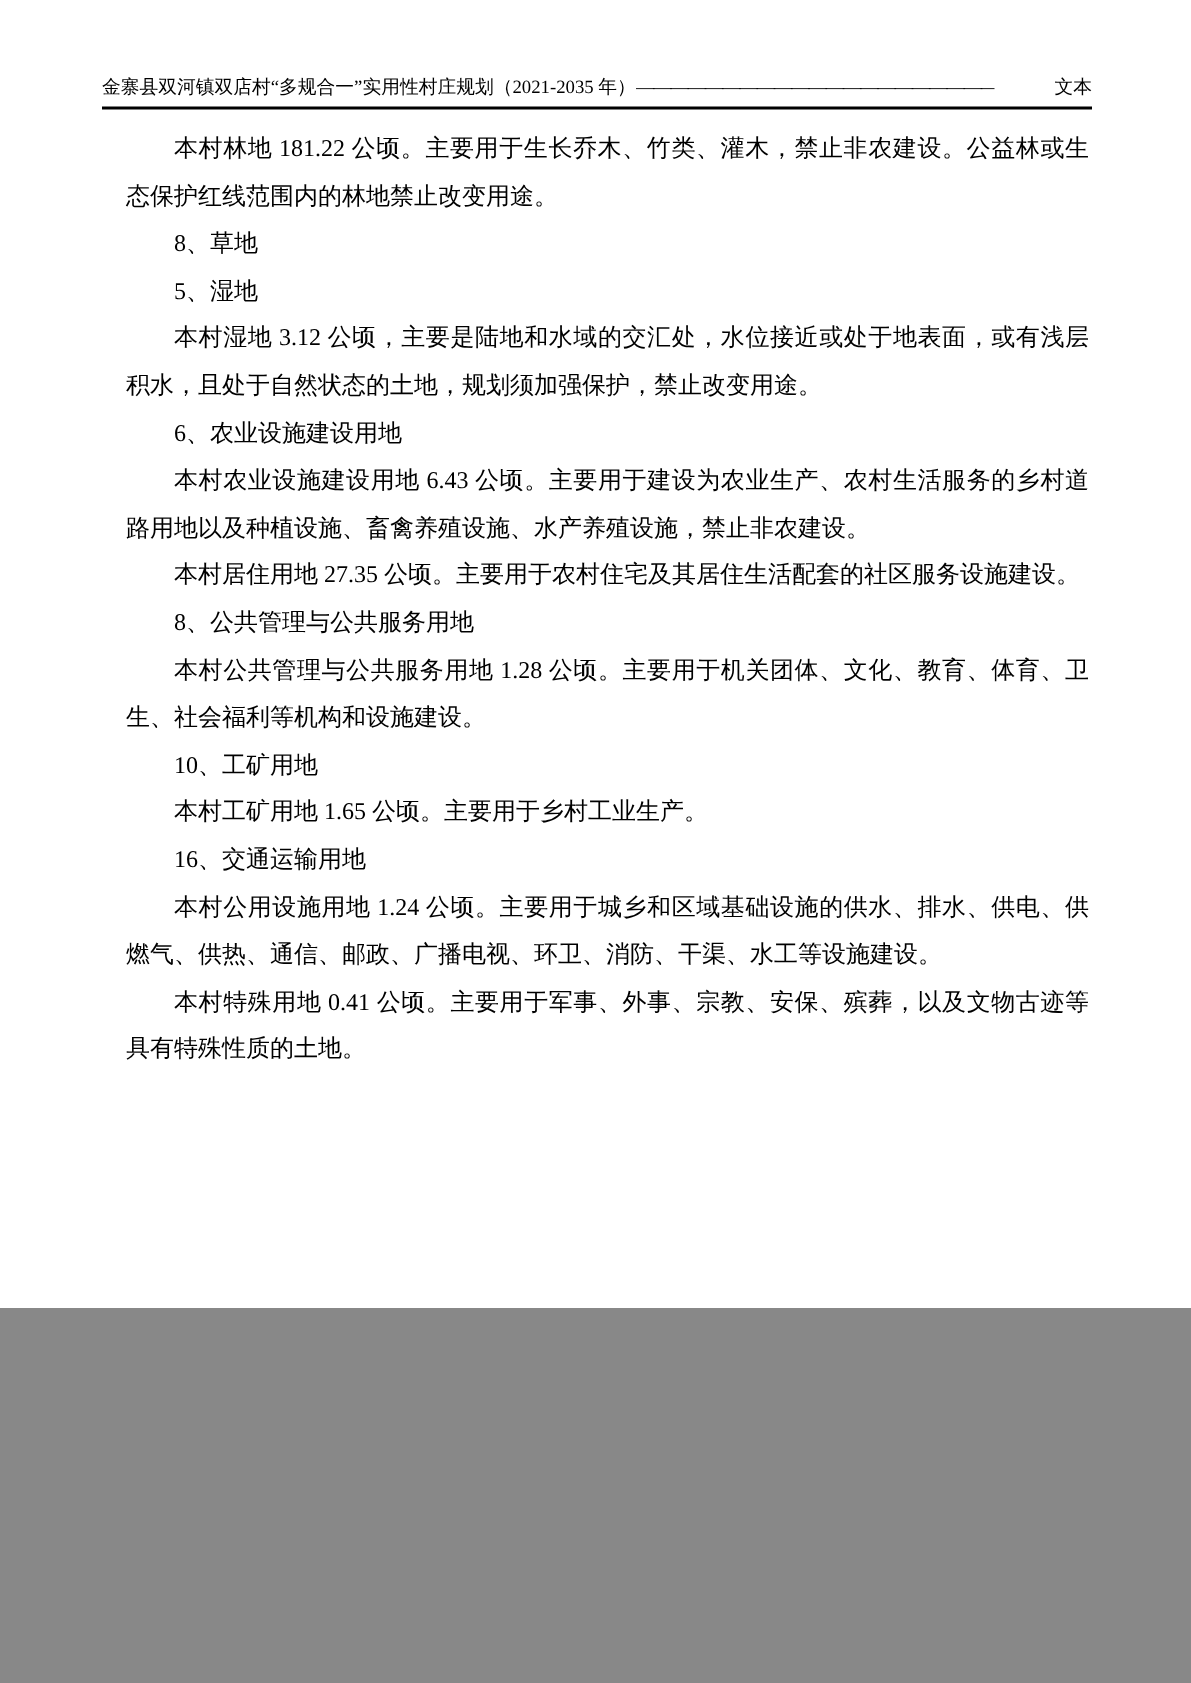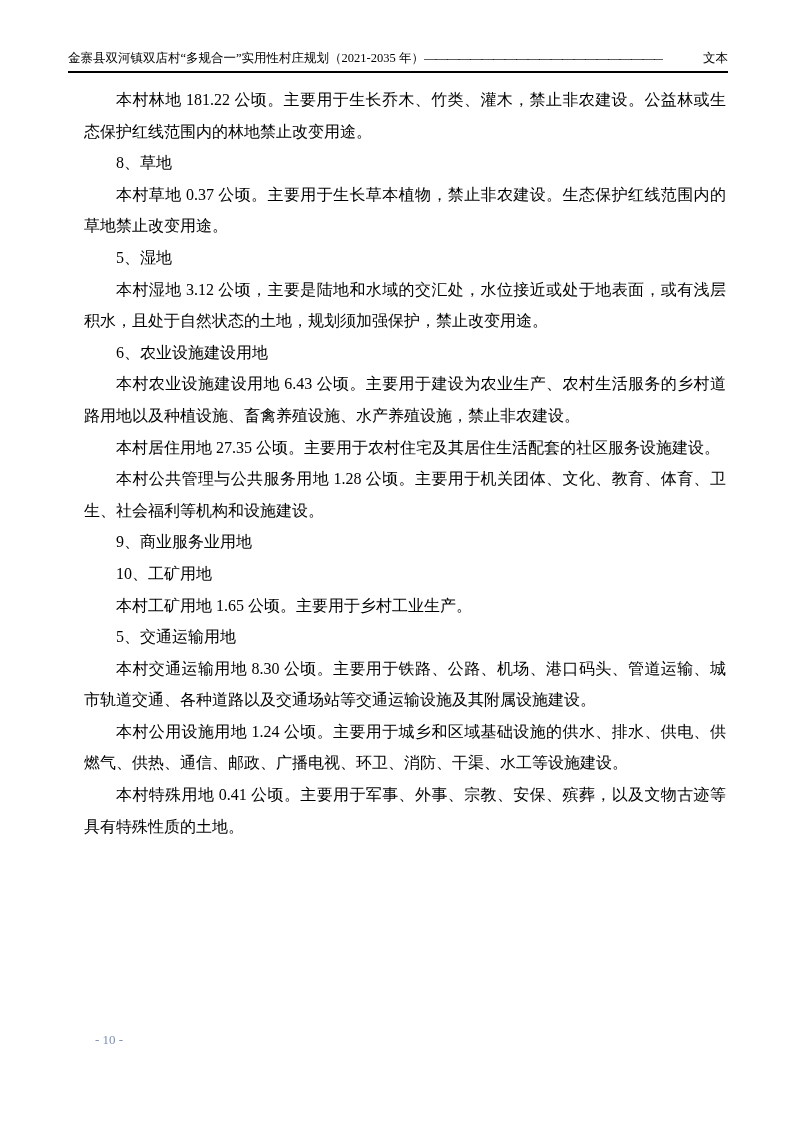--- a/index.html
+++ b/index.html
@@ -1,20 +1,20 @@
 <!DOCTYPE html>
 <html><head>
 <meta charset="utf-8">
 <style>
   * { margin: 0; padding: 0; box-sizing: border-box; }
   html, body { background: #888; }
   .page {
     position: relative;
     width: 794px;
-    height: 1122px;
+    height: 872px;
     margin: 0 auto;
     background: #ffffff;
     font-family: "Liberation Serif", "DejaVu Serif", serif;
     color: #000000;
     overflow: hidden;
   }
   .header {
     position: absolute;
     left: 68px;
     right: 66px;
@@ -69,32 +69,30 @@
   <div class="header" style="border-bottom-color: rgb(0, 0, 0);">
     <span class="header-title">金寨县双河镇双店村“多规合一”实用性村庄规划（2021-2035 年）</span>
     <span class="header-dashes">————————————————————————————————————————</span>
     <span class="header-label">文本</span>
   </div>
 
   <div class="doc-body">
 
   <p>本村林地 181.22 公顷。主要用于生长乔木、竹类、灌木，禁止非农建设。公益林或生态保护红线范围内的林地禁止改变用途。</p>
       <p>8、草地</p>
-      <p>本村草地 0.37 公顷。主要用于生长草本植物，禁止非农建设。生态保护红线范围内的草地禁止改变用途。</p>
       <p>5、湿地</p>
       <p>本村湿地 3.12 公顷，主要是陆地和水域的交汇处，水位接近或处于地表面，或有浅层积水，且处于自然状态的土地，规划须加强保护，禁止改变用途。</p>
       <p>6、农业设施建设用地</p>
       <p>本村农业设施建设用地 6.43 公顷。主要用于建设为农业生产、农村生活服务的乡村道路用地以及种植设施、畜禽养殖设施、水产养殖设施，禁止非农建设。</p>
       <p>本村居住用地 27.35 公顷。主要用于农村住宅及其居住生活配套的社区服务设施建设。</p>
+      <p>8、公共管理与公共服务用地</p>
       <p>本村公共管理与公共服务用地 1.28 公顷。主要用于机关团体、文化、教育、体育、卫生、社会福利等机构和设施建设。</p>
-      <p>9、商业服务业用地</p>
       <p>10、工矿用地</p>
       <p>本村工矿用地 1.65 公顷。主要用于乡村工业生产。</p>
-      <p>5、交通运输用地</p>
-      <p>本村交通运输用地 8.30 公顷。主要用于铁路、公路、机场、港口码头、管道运输、城市轨道交通、各种道路以及交通场站等交通运输设施及其附属设施建设。</p>
+      <p>16、交通运输用地</p>
       <p>本村公用设施用地 1.24 公顷。主要用于城乡和区域基础设施的供水、排水、供电、供燃气、供热、通信、邮政、广播电视、环卫、消防、干渠、水工等设施建设。</p>
       <p>本村特殊用地 0.41 公顷。主要用于军事、外事、宗教、安保、殡葬，以及文物古迹等具有特殊性质的土地。</p>
     </div>
 
   <div class="footer">
     <span style="color: rgb(125, 143, 181);">- 10 -</span>
   </div>
 
 </div>
 

